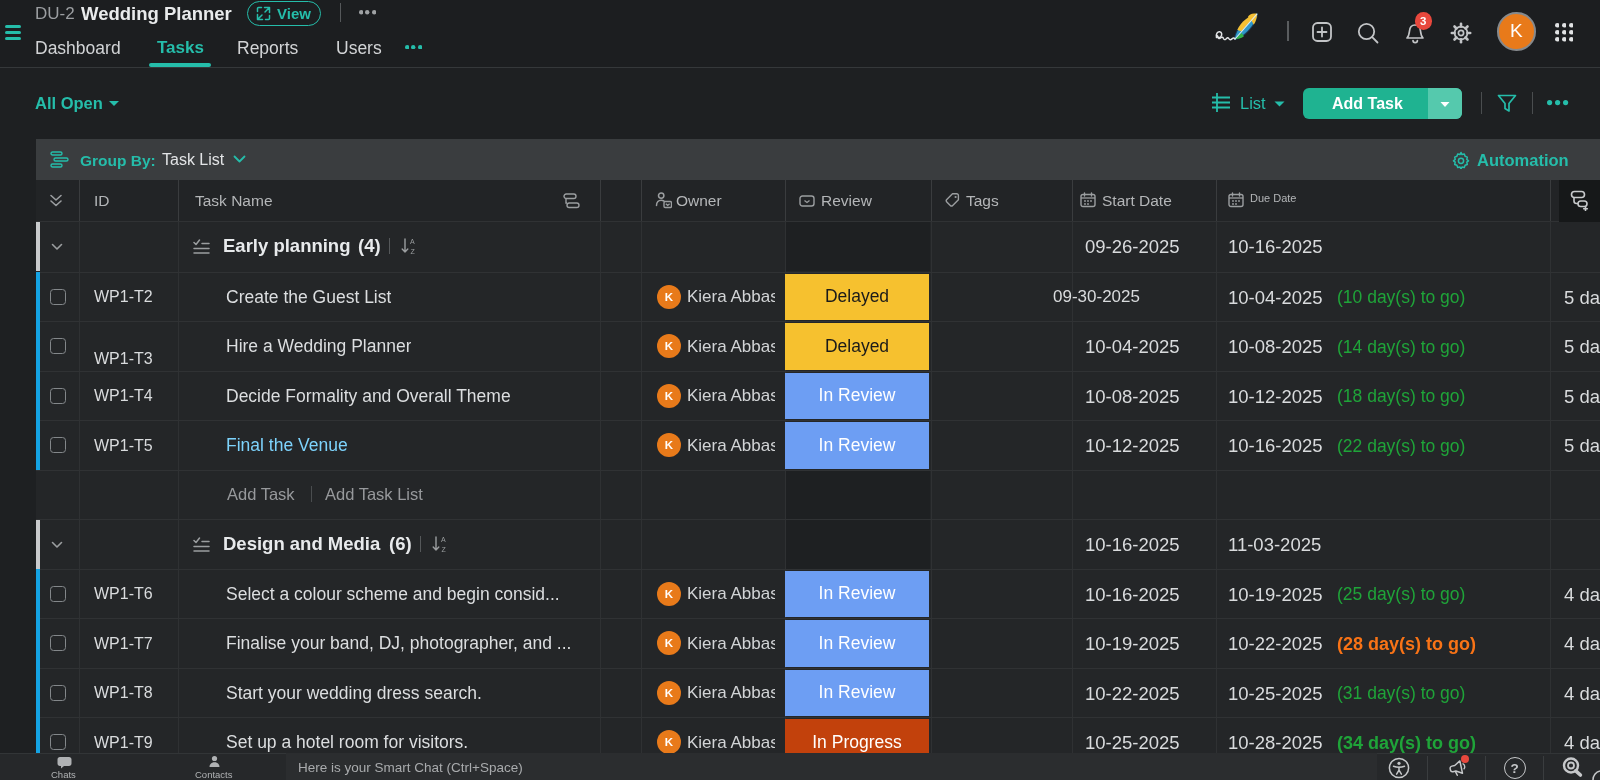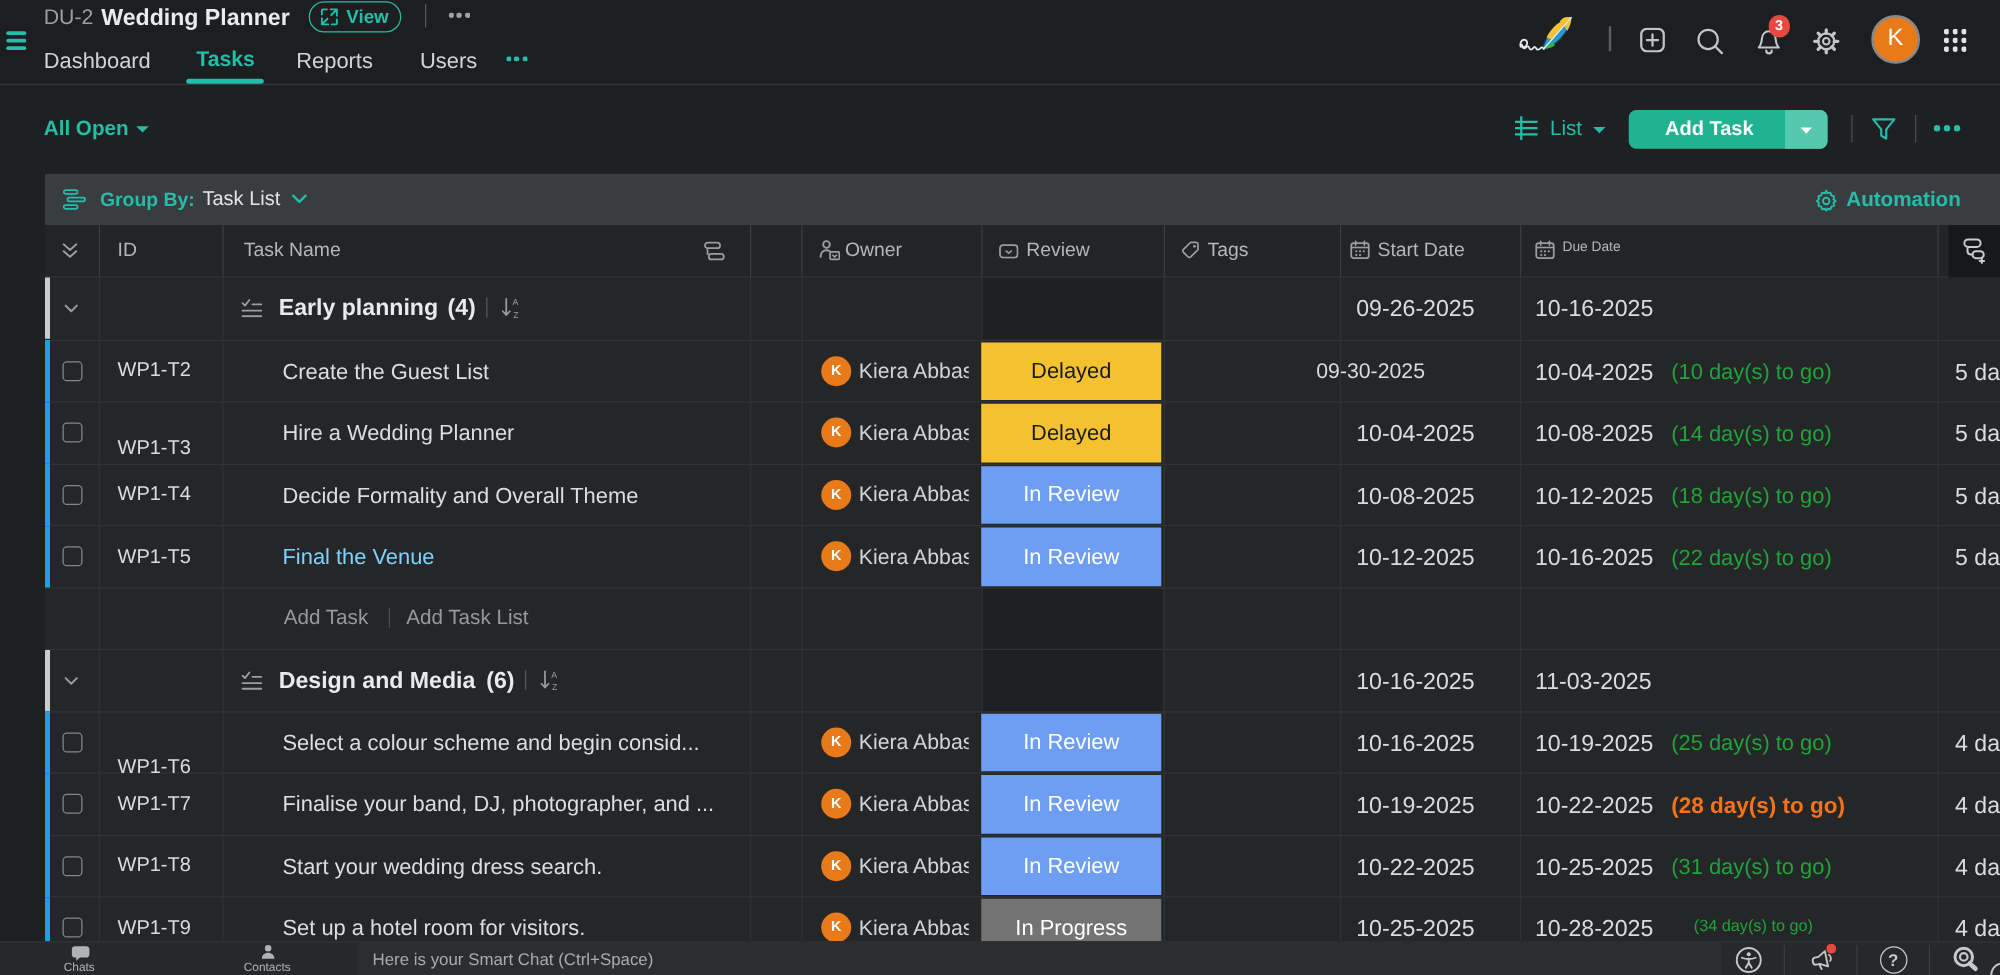--- a/index.html
+++ b/index.html
@@ -321,21 +321,21 @@
 <div class="abs" style="left:420px;top:535.5px;width:1px;height:16px;background:#55585a"></div>
 <svg class="abs" style="left:432px;top:534.5px" width="17" height="18" viewBox="0 0 17 18" fill="none">
     <path d="M4 2v13M4 15l-2.8-3M4 15l2.8-3" stroke="#9b9ea0" stroke-width="1.4" stroke-linecap="round" stroke-linejoin="round"></path>
     <text x="9" y="7" fill="#9b9ea0" font-size="7" font-family="Liberation Sans">A</text>
     <text x="9.5" y="17" fill="#9b9ea0" font-size="7" font-family="Liberation Sans">Z</text>
   </svg>
 <div class="abs" style="left:1085px;top:534.0px;font-size:18.5px;color:#d9dbdd;font-weight:400;letter-spacing:0;white-space:nowrap;">10-16-2025</div>
 <div class="abs" style="left:1228px;top:534.0px;font-size:18.5px;color:#d9dbdd;font-weight:400;letter-spacing:0;white-space:nowrap;">11-03-2025</div>
 <div class="abs" style="left:36px;top:569.0px;width:3.5px;height:49.5px;background:#14a3e4"></div>
 <div class="abs" style="left:50px;top:585.5px;width:16px;height:16px;border:1.6px solid #83878a;border-radius:3.5px"></div>
-<div class="abs" style="left:94px;top:605px;font-size:16px;color:#d9dbdd;font-weight:400;letter-spacing:0;white-space:nowrap;">WP1-T6</div>
+<div class="abs" style="left:94px;top:585.0px;font-size:16px;color:#d9dbdd;font-weight:400;letter-spacing:0;white-space:nowrap;">WP1-T6</div>
 <div class="abs" style="left:226px;top:583.5px;font-size:17.5px;color:#dcdee0;font-weight:400;letter-spacing:0;white-space:nowrap;max-width:360px;overflow:hidden;text-overflow:ellipsis">Select a colour scheme and begin consid...</div>
 <div class="abs" style="left:657px;top:581.75px;width:24px;height:24px;background:#e87a1a;border-radius:50%;display:flex;align-items:center;justify-content:center;color:#fff;font-size:11.5px;font-weight:700">K</div>
 <div class="abs" style="left:687px;top:584.0px;width:88px;overflow:hidden;white-space:nowrap;font-size:17px;color:#d2d4d6">Kiera Abbasi</div>
 <div class="abs" style="left:785px;top:570.5px;width:144px;height:46.5px;background:#6d9ef3;display:flex;align-items:center;justify-content:center;color:#fff;font-size:17.5px;font-weight:400">In Review</div>
 <div class="abs" style="left:1085px;top:583.5px;font-size:18.5px;color:#d9dbdd;font-weight:400;letter-spacing:0;white-space:nowrap;">10-16-2025</div>
 <div class="abs" style="left:1228px;top:583.5px;font-size:18.5px;color:#d9dbdd;font-weight:400;letter-spacing:0;white-space:nowrap;">10-19-2025</div>
 <div class="abs" style="left:1337px;top:584.0px;font-size:17.5px;color:#1fa439;font-weight:400;letter-spacing:0;white-space:nowrap;">(25 day(s) to go)</div>
 <div class="abs" style="left:1564px;top:583.5px;font-size:18.5px;color:#d9dbdd;font-weight:400;letter-spacing:0;white-space:nowrap;">4 day</div>
 <div class="abs" style="left:36px;top:618.5px;width:3.5px;height:49.5px;background:#14a3e4"></div>
 <div class="abs" style="left:50px;top:635.0px;width:16px;height:16px;border:1.6px solid #83878a;border-radius:3.5px"></div>
@@ -358,24 +358,24 @@
 <div class="abs" style="left:1085px;top:682.5px;font-size:18.5px;color:#d9dbdd;font-weight:400;letter-spacing:0;white-space:nowrap;">10-22-2025</div>
 <div class="abs" style="left:1228px;top:682.5px;font-size:18.5px;color:#d9dbdd;font-weight:400;letter-spacing:0;white-space:nowrap;">10-25-2025</div>
 <div class="abs" style="left:1337px;top:683.0px;font-size:17.5px;color:#1fa439;font-weight:400;letter-spacing:0;white-space:nowrap;">(31 day(s) to go)</div>
 <div class="abs" style="left:1564px;top:682.5px;font-size:18.5px;color:#d9dbdd;font-weight:400;letter-spacing:0;white-space:nowrap;">4 day</div>
 <div class="abs" style="left:36px;top:717.5px;width:3.5px;height:49.5px;background:#14a3e4"></div>
 <div class="abs" style="left:50px;top:734.0px;width:16px;height:16px;border:1.6px solid #83878a;border-radius:3.5px"></div>
 <div class="abs" style="left:94px;top:733.5px;font-size:16px;color:#d9dbdd;font-weight:400;letter-spacing:0;white-space:nowrap;">WP1-T9</div>
 <div class="abs" style="left:226px;top:732.0px;font-size:17.5px;color:#dcdee0;font-weight:400;letter-spacing:0;white-space:nowrap;max-width:360px;overflow:hidden;text-overflow:ellipsis">Set up a hotel room for visitors.</div>
 <div class="abs" style="left:657px;top:730.25px;width:24px;height:24px;background:#e87a1a;border-radius:50%;display:flex;align-items:center;justify-content:center;color:#fff;font-size:11.5px;font-weight:700">K</div>
 <div class="abs" style="left:687px;top:732.5px;width:88px;overflow:hidden;white-space:nowrap;font-size:17px;color:#d2d4d6">Kiera Abbasi</div>
-<div class="abs" style="left:785px;top:719.0px;width:144px;height:46.5px;background:#737373;display:flex;align-items:center;justify-content:center;color:#fff;font-size:17.5px;font-weight:400">In Progress</div>
+<div class="abs" style="left:785px;top:719.0px;width:144px;height:46.5px;background:#c2410c;display:flex;align-items:center;justify-content:center;color:#fff;font-size:17.5px;font-weight:400">In Progress</div>
 <div class="abs" style="left:1085px;top:732.0px;font-size:18.5px;color:#d9dbdd;font-weight:400;letter-spacing:0;white-space:nowrap;">10-25-2025</div>
 <div class="abs" style="left:1228px;top:732.0px;font-size:18.5px;color:#d9dbdd;font-weight:400;letter-spacing:0;white-space:nowrap;">10-28-2025</div>
-<div class="abs" style="left:1337px;top:732.5px;font-size:13px;color:#1fa439;font-weight:400;letter-spacing:0;white-space:nowrap;margin-left:18px;">(34 day(s) to go)</div>
+<div class="abs" style="left:1337px;top:732.5px;font-size:18px;color:#1fa439;font-weight:700;letter-spacing:0;white-space:nowrap;">(34 day(s) to go)</div>
 <div class="abs" style="left:1564px;top:732.0px;font-size:18.5px;color:#d9dbdd;font-weight:400;letter-spacing:0;white-space:nowrap;">4 day</div>
 <div class="abs" style="left:0px;top:753px;width:1600px;height:27px;background:#26282a;border-top:1px solid #323537"></div>
 <svg class="abs" style="left:56px;top:756px" width="18" height="13" viewBox="0 0 18 13" fill="none">
     <path d="M2 1h11c1.5 0 2.5 1 2.5 2.5v4c0 1.5-1 2.5-2.5 2.5H8l-3 2.5V10H4c-1.5 0-2.5-1-2.5-2.5v-4C1.5 2 2.5 1 4 1z" fill="#b0b2b4"></path>
   </svg>
 <div class="abs" style="left:51px;top:769px;font-size:9.5px;color:#b0b2b4;font-weight:400;letter-spacing:0;white-space:nowrap;">Chats</div>
 <svg class="abs" style="left:208px;top:755px" width="13" height="13" viewBox="0 0 13 13" fill="none">
     <circle cx="6.5" cy="3.5" r="2.6" fill="#b0b2b4"></circle>
     <path d="M1.5 12c0-3 2.3-4.8 5-4.8s5 1.8 5 4.8z" fill="#b0b2b4"></path>
   </svg>

